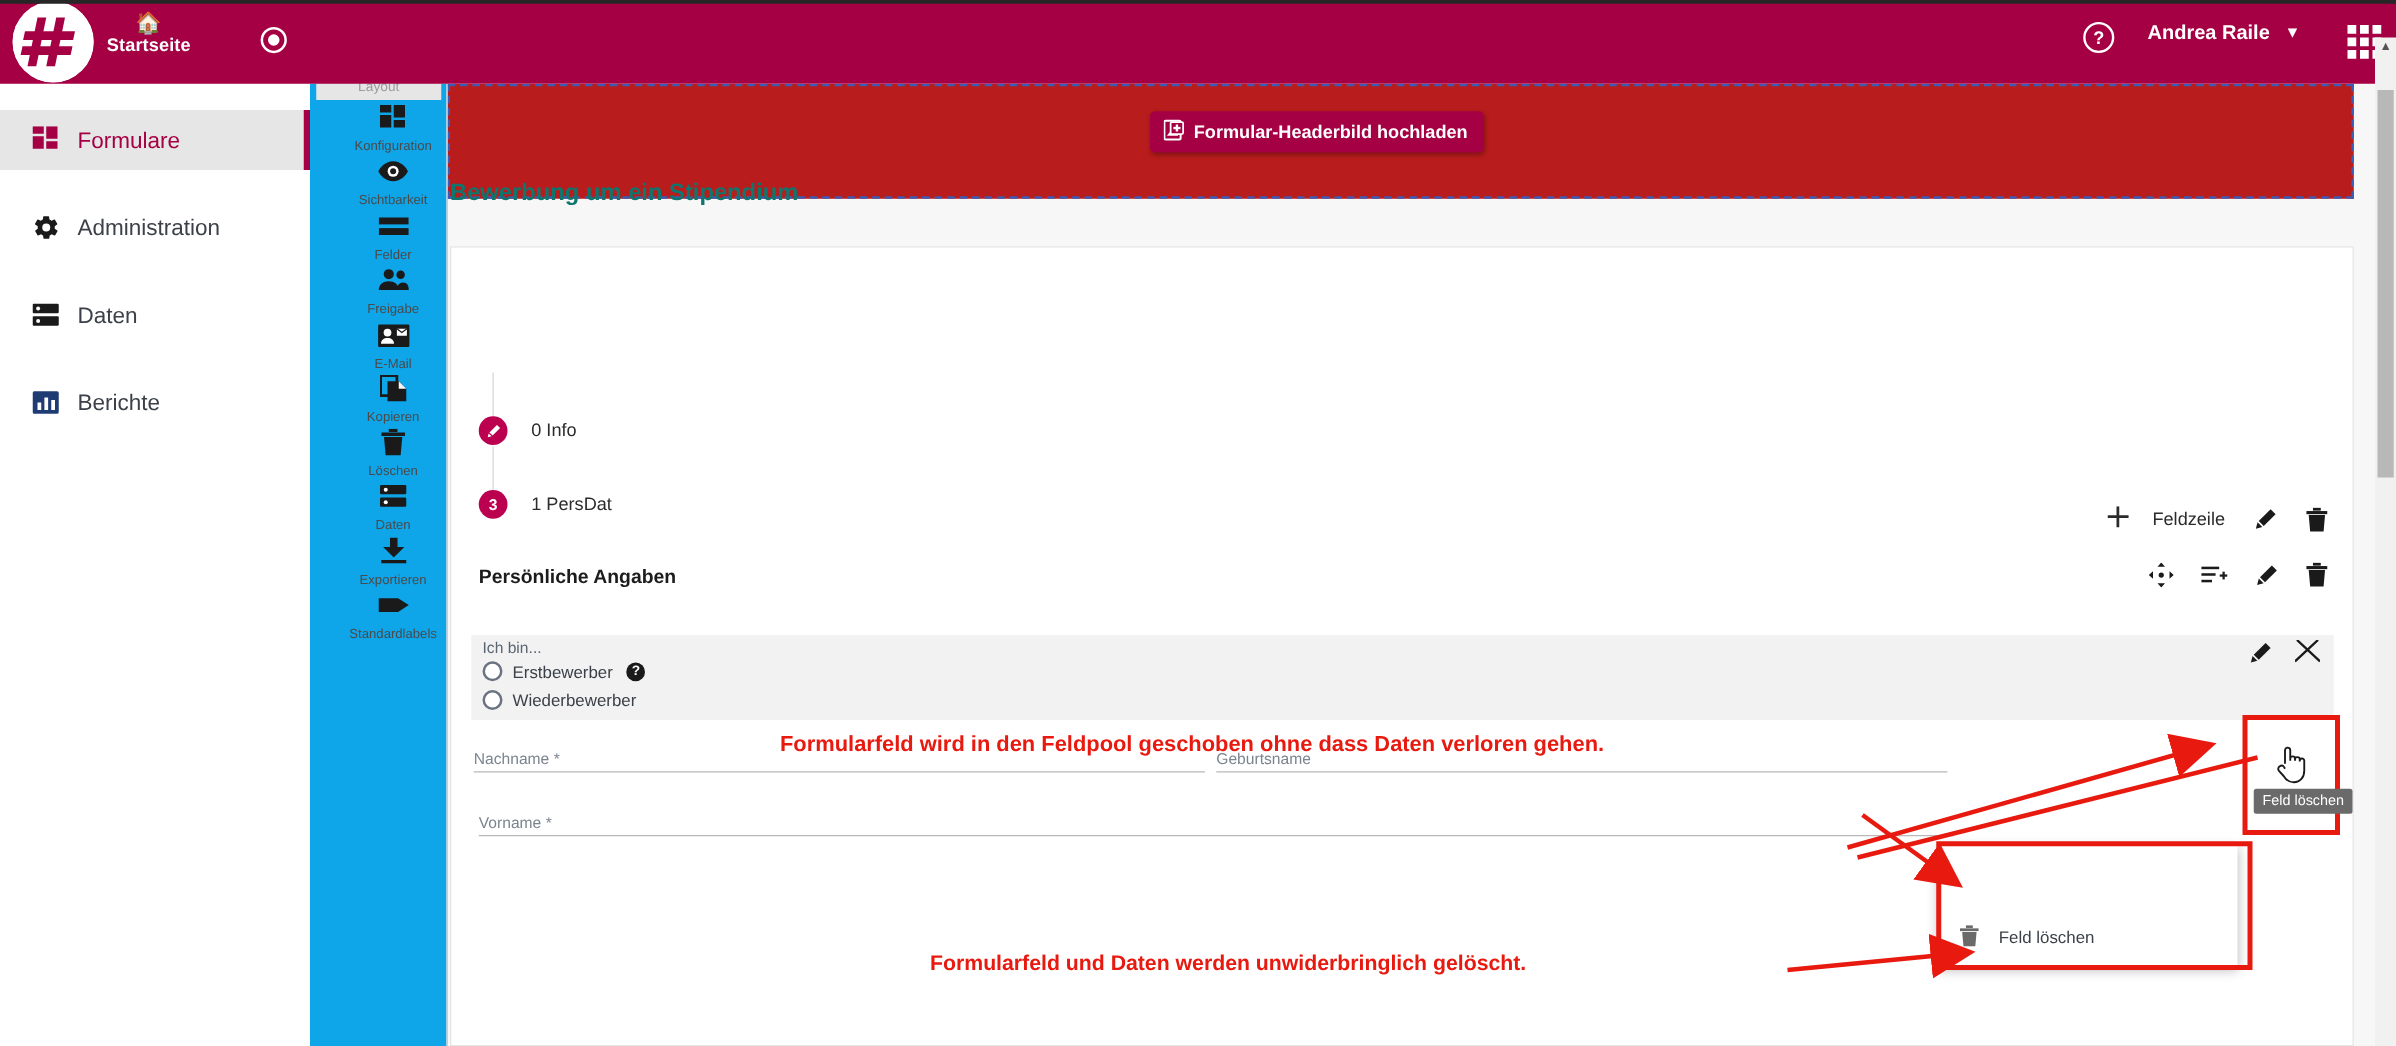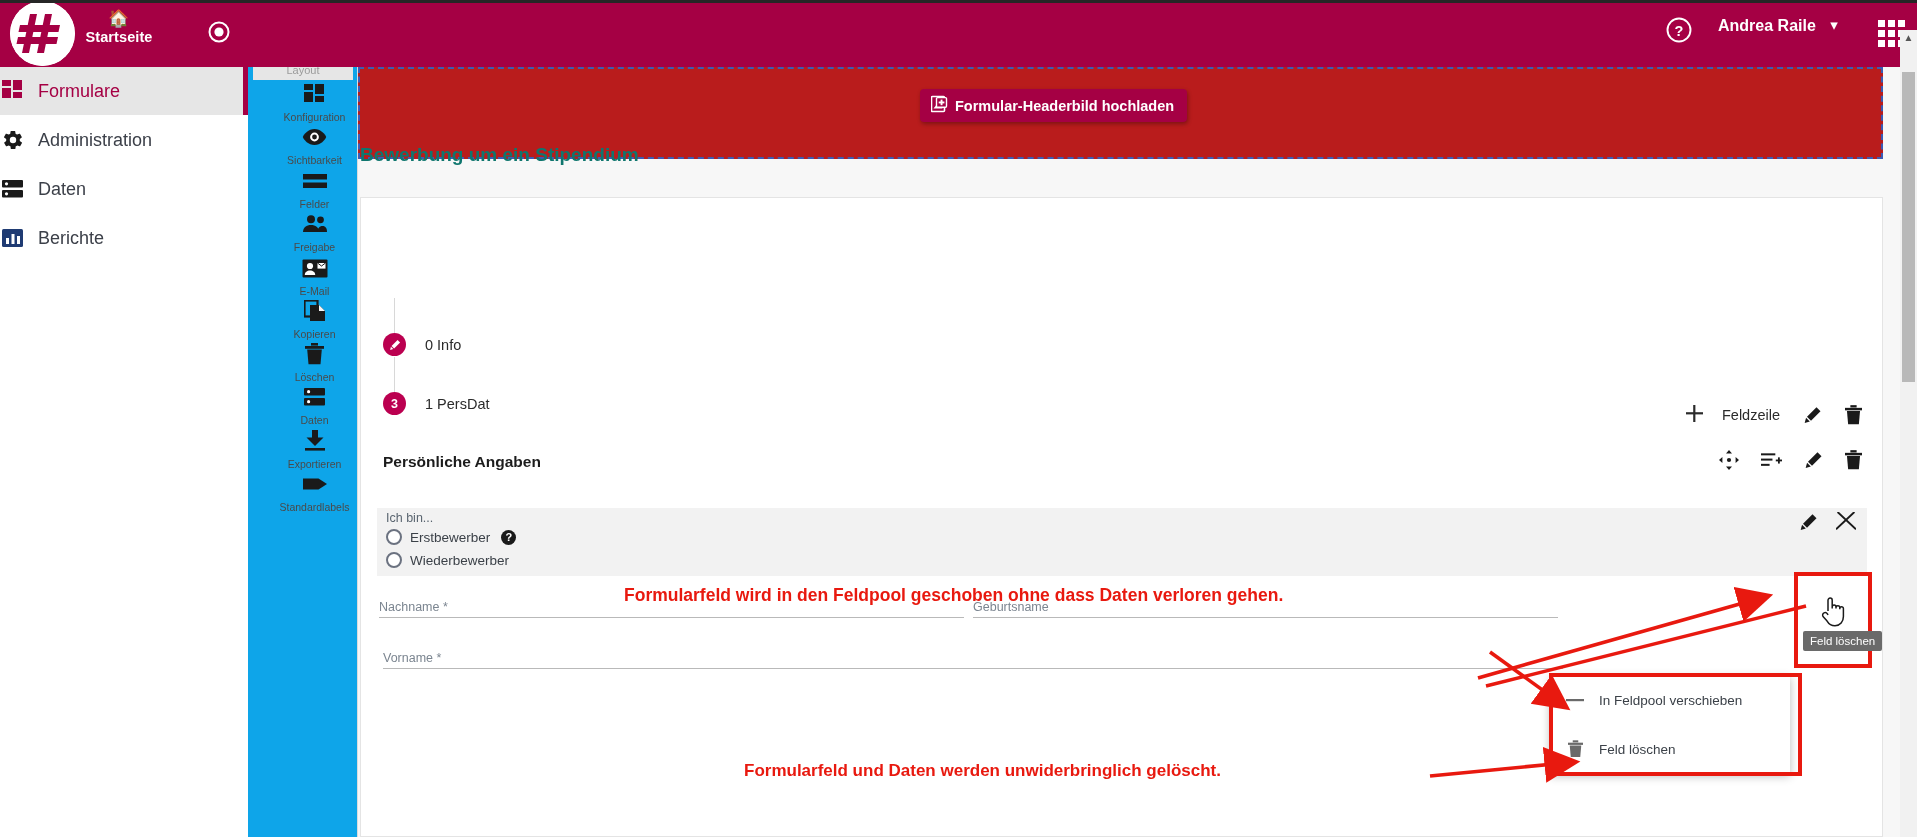--- a/index.html
+++ b/index.html
@@ -54,23 +54,24 @@
   #leftnav {
     position: absolute; top: 67px; left: 0;
     width: 248px; height: 770px;
     background: #ffffff;
     z-index: 30;
   }
   .nav-item {
     position: relative;
     height: 48px;
     display: flex; align-items: center;
-    padding-left: 2px;
+    padding-left: 26px;
     color: #3c4049; font-size: 18px;
     cursor: pointer;
+    margin-top: 21px;
   }
   .nav-item .nav-ico {
     width: 30px; display:flex; align-items:center; justify-content:flex-start;
   }
   .nav-item .nav-txt { margin-left: 6px; }
   .nav-item.active {
     background: #e6e6e6;
     color: #a50044;
   }
   .nav-item.active:after {
@@ -654,28 +655,20 @@
     </div>
 
     <div class="mat-field" style="left:22px; top:446px; width:1180px; height:25px;">
       <span class="mat-lbl">Vorname *</span>
       <span class="mat-underline"></span>
     </div>
   </div>
 </div>
 
 <div id="ctxmenu">
-  <div class="ctx-item" style="top:0">
-    <span class="ctx-ico">
-      <svg width="18" height="4" viewBox="0 0 18 4">
-          <rect x="0" y="1" width="18" height="2.2" fill="#6a6a6a"></rect>
-        </svg>
-    </span>
-    <span>In Feldpool verschieben</span>
-  </div>
   <div class="ctx-item" style="top:49px">
     <span class="ctx-ico">
       <svg width="15" height="18" viewBox="0 0 19 22">
         <rect x="6" y="0" width="7" height="2.6" fill="#6a6a6a"></rect>
         <rect x="0" y="3" width="19" height="2.8" fill="#6a6a6a"></rect>
         <path d="M2.2 6.6h14.6l-1.3 14.6H3.5z" fill="#6a6a6a"></path>
       </svg>
     </span>
     <span>Feld löschen</span>
   </div>

